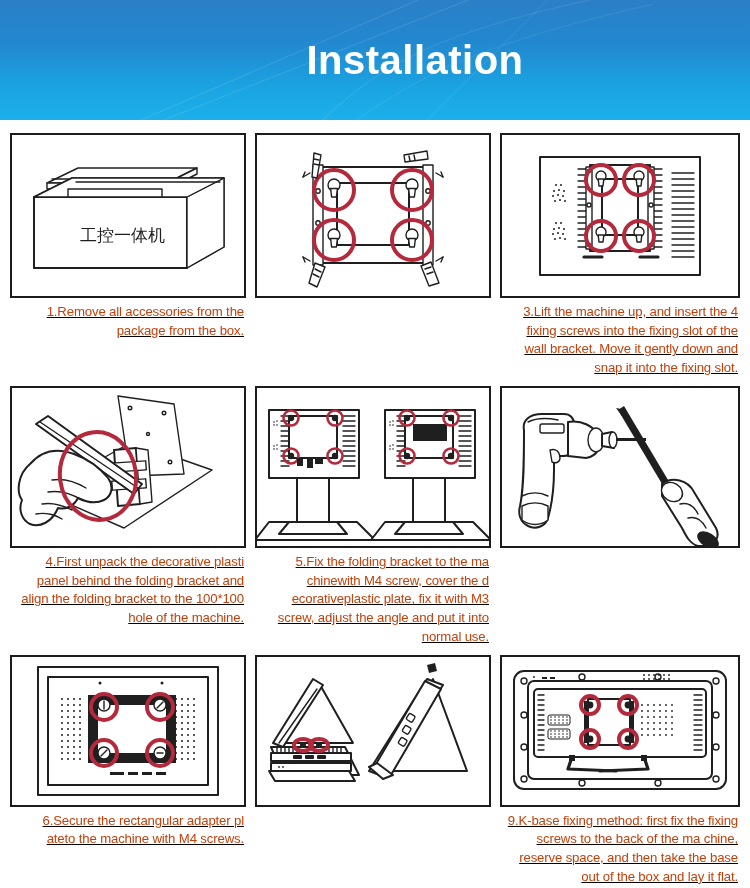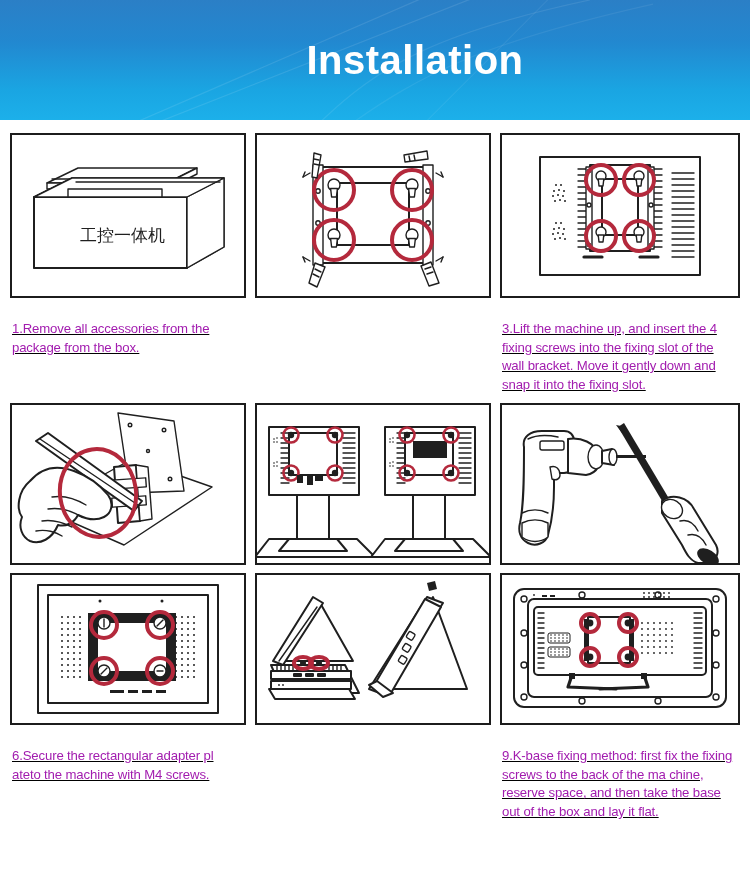--- a/index.html
+++ b/index.html
@@ -60,25 +60,25 @@
   }
   .figure {
     border: 2px solid #1c1c1c;
     background: #ffffff;
     box-sizing: border-box;
     position: relative;
     overflow: hidden;
   }
   .figure svg { display: block; width: 100%; height: 100%; }
   .caption {
-    text-align: left;
-    color: #a21caf;
+    text-align: right;
+    color: #c2410c;
     font-size: 13.2px;
     line-height: 1.42;
-    padding: 22px 2px 0 2px;
+    padding: 5px 2px 0 2px;
     letter-spacing: -0.15px;
   }
 
   
   .r1 .figure { height: 165px; }
   .r2 .figure { height: 162px; }
   .r3 .figure { height: 152px; }
 
   
   .ln  { fill: none; stroke: #1f1f1f; stroke-width: 2; stroke-linejoin: round; stroke-linecap: round; }
@@ -351,20 +351,21 @@
                                C 84 116 74 114 66 110 C 62 118 54 122 46 120 C 40 134 28 140 18 136
                                C 10 132 6 122 10 112 C 4 104 6 86 18 76 Z"></path>
         <path class="ln1" d="M 40 92 C 52 90 64 94 74 100"></path>
         <path class="ln1" d="M 36 104 C 48 102 60 106 70 112"></path>
         <path class="ln1" d="M 30 116 C 42 114 52 118 60 122"></path>
         <path class="ln1" d="M 24 126 C 34 124 44 127 50 131"></path>
 
         <ellipse class="red2" cx="86" cy="88" rx="38" ry="44" transform="rotate(-8 86 88)"></ellipse>
       </svg>
     </div>
+    <div class="caption">4.First unpack the decorative plasti panel behind the folding bracket and align the folding bracket to the 100*100 hole of the machine.</div>
   </div>
 
   <div class="cell r2">
     <div class="figure">
       <svg viewBox="0 0 232 158" preserveAspectRatio="xMidYMid meet">
 
         <g>
           <rect class="fillw" x="12" y="22" width="90" height="68"></rect>
           <g class="ln1">
             <line x1="86" y1="28" x2="98" y2="28"></line>
@@ -474,20 +475,21 @@
               <circle class="red" cx="194" cy="30" r="7.5"></circle>
             <circle class="red" cx="150" cy="68" r="7.5"></circle>
               <circle class="red" cx="194" cy="68" r="7.5"></circle>
           </g>
           <rect class="fillw" x="156" y="90" width="32" height="44"></rect>
           <polygon class="fillw" points="128,134 216,134 234,152 114,152"></polygon>
           <polygon class="fillw" points="148,134 196,134 206,146 138,146"></polygon>
         </g>
       </svg>
     </div>
+    <div class="caption">5.Fix the folding bracket to the ma chinewith M4 screw, cover the d ecorativeplastic plate, fix it with M3 screw, adjust the angle and put it into normal use.</div>
   </div>
 
   <div class="cell r2">
     <div class="figure">
       <svg viewBox="0 0 236 158" preserveAspectRatio="xMidYMid meet">
 
         <g>
           <path class="fillw" d="M 22 42 C 20 32 28 26 40 26 L 62 26 C 68 26 72 30 72 36 L 72 58
                                  C 72 64 68 68 62 68 L 52 68 L 52 82 C 52 96 50 116 46 130
                                  C 44 138 34 142 26 138 C 18 134 16 126 18 118 C 22 100 22 70 22 42 Z"></path>

